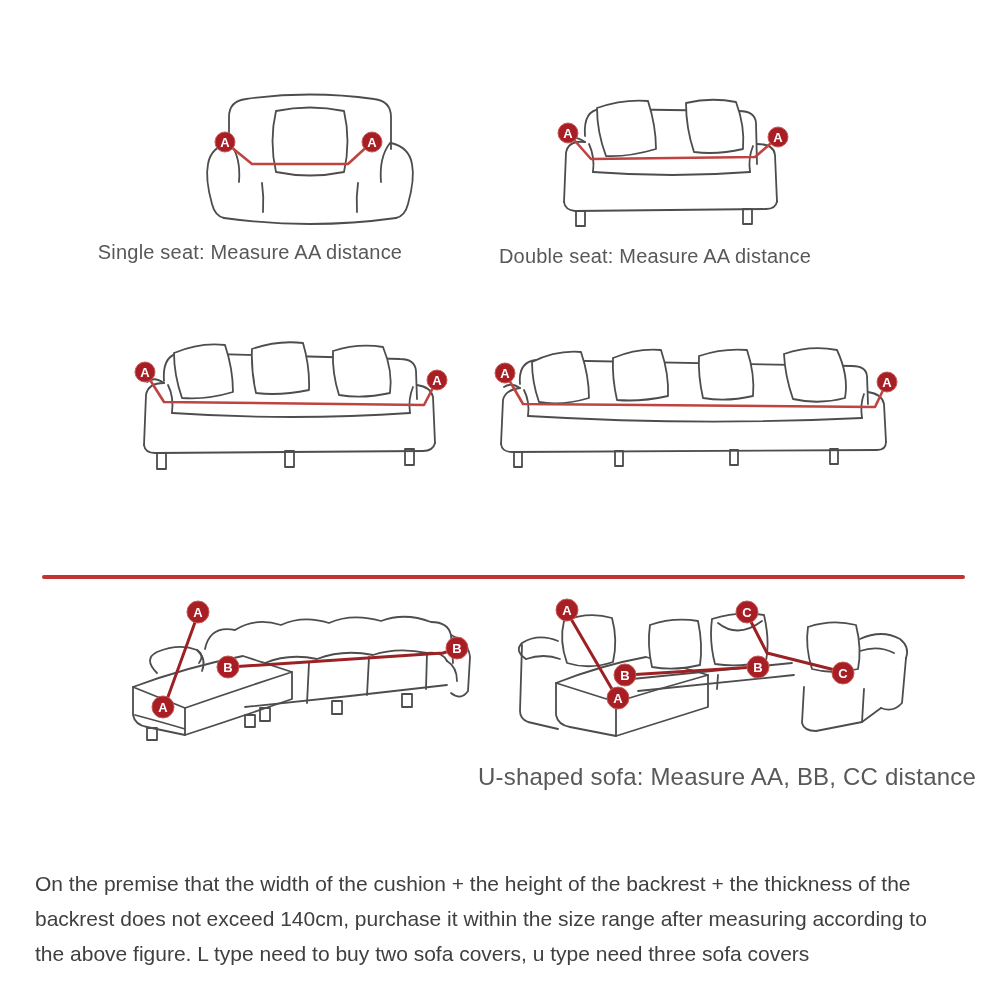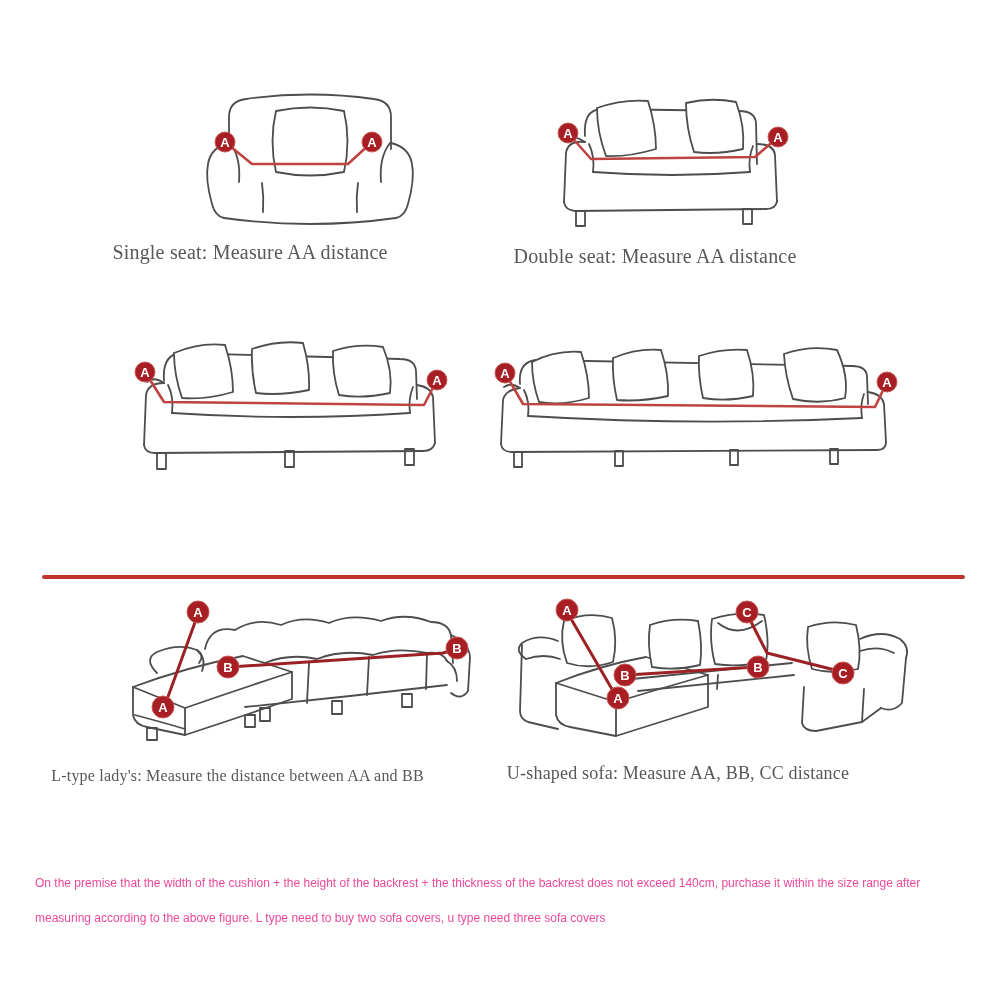--- a/index.html
+++ b/index.html
@@ -6,31 +6,31 @@
   body{
     width:1000px;height:1000px;background:#ffffff;
     font-family:"Liberation Sans", sans-serif;
     position:relative;overflow:hidden;
   }
   .stage{position:absolute;inset:0;width:1000px;height:1000px;}
   .fig{position:absolute;}
   .fig svg{display:block;width:100%;height:100%;}
   .caption{
     position:absolute;text-align:center;color:#57585a;
-    font-size:20px;letter-spacing:0.2px;white-space:nowrap;font-family:Liberation Serif, serif;
+    font-size:20px;letter-spacing:0.2px;white-space:nowrap;
   }
   .caption.small{font-size:16px;}
-  .caption.med{font-size:18px;}
+  .caption.med{font-size:24px;}
   .divider{
     position:absolute;left:42px;top:575px;width:923px;height:4px;
     background:#c13431;border-radius:2px;
   }
   .footer-note{
     position:absolute;left:35px;top:866px;width:916px;
-    font-size:12px;line-height:35px;color:#ec4899;
+    font-size:21px;line-height:35px;color:#404040;
   }
   .sketch{stroke:#4d4d4d;stroke-width:1.8;fill:none;stroke-linecap:round;stroke-linejoin:round;}
   .sketch .fillw{fill:#ffffff;}
   .mline{stroke:#bf4340;stroke-width:2.6;fill:none;stroke-linecap:round;stroke-linejoin:round;}
   .mline.dark{stroke:#9c2124;stroke-width:3;}
   .badge circle{fill:#a81e25;stroke:#c75a55;stroke-width:1;}
   .badge text{
     fill:#ffffff;font-family:"Liberation Sans",sans-serif;
     font-size:13px;font-weight:bold;text-anchor:middle;
   }
@@ -195,21 +195,20 @@
       <g class="badge">
         <circle cx="133" cy="72" r="11"></circle>
           <text x="133" y="76.5">B</text>
       </g>
       <g class="badge">
         <circle cx="362" cy="53" r="11"></circle>
           <text x="362" y="57.5">B</text>
       </g>
     </svg>
   </div>
-  <div class="caption small" style="left:15px;top:767px;width:445px">L-type lady's: Measure the distance between AA and BB</div>
 
   <div class="fig" style="left:510px;top:595px;width:420px;height:168px">
     <svg viewBox="0 0 420 168">
       <g class="sketch">
         <path d="M16,64 Q4,56 12,48 Q28,38 48,46"></path>
         <path d="M12,50 L10,116 Q10,124 18,127 L48,134"></path>
         <path d="M16,64 Q34,58 50,64"></path>
         <path class="fillw" d="M54,26 Q78,16 102,23 Q108,45 103,67 Q79,75 57,68 Q49,46 54,26"></path>
         <path class="fillw" d="M46,88 Q92,70 136,62 L198,80 Q152,93 106,107 Z"></path>
         <path d="M46,88 L46,120 Q48,130 60,132 L106,141 L106,107"></path>

